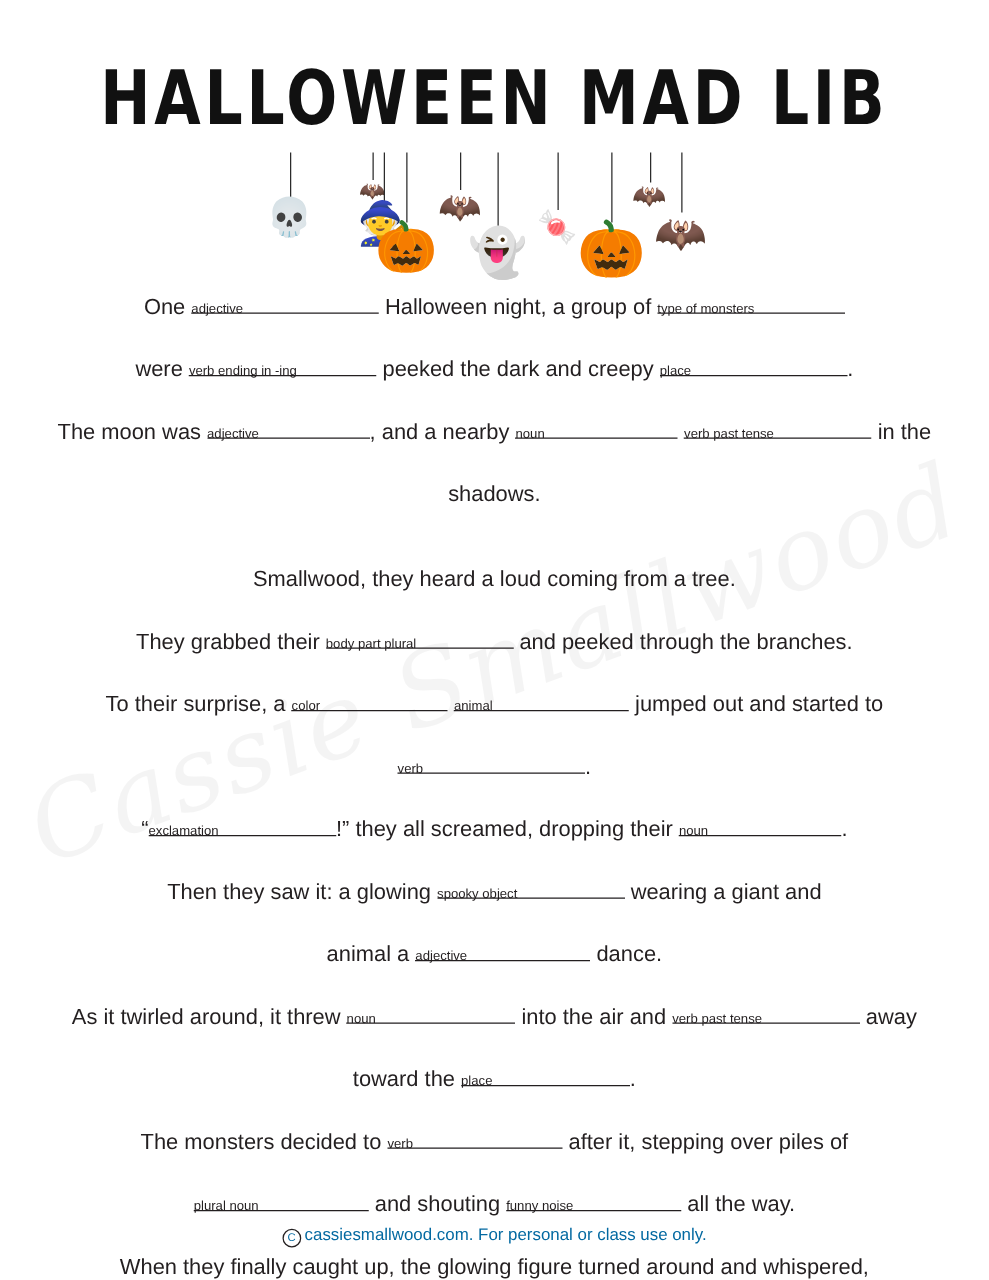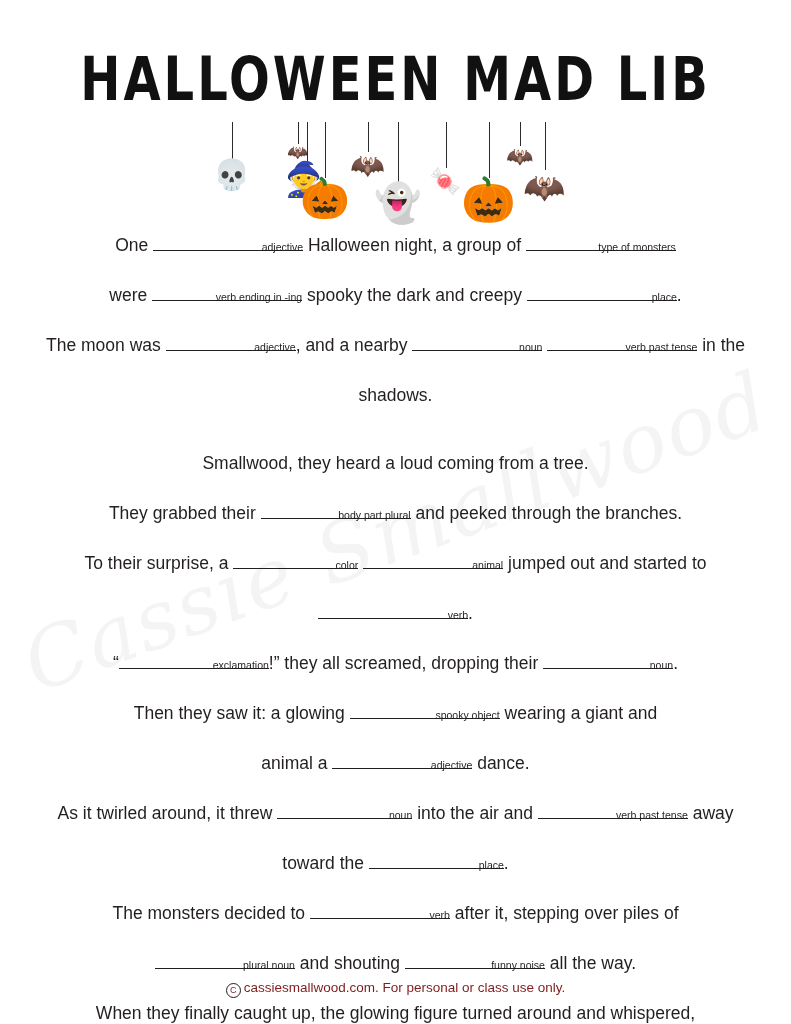--- a/index.html
+++ b/index.html
@@ -82,21 +82,21 @@
     font-size: 17.5px;
     line-height: 46px;
     color: #231f20;
   }
   .story p {
     margin: 0 0 4px 0;
   }
   .blank {
     display: inline-block;
     position: relative;
-    text-align: right;
+    text-align: left;
     vertical-align: baseline;
   }
   .blank .line {
     display: inline-block;
     border-bottom: 1.4px solid #231f20;
     height: 17px;
   }
   .blank .cap {
     position: absolute;
     left: 0;
@@ -109,21 +109,21 @@
   }
 
   
   .footer {
     position: absolute;
     bottom: 26px;
     left: 0;
     right: 0;
     text-align: center;
     font-size: 13.5px;
-    color: #7f1d1d;
+    color: #0369a1;
   }
   .copy-ico {
     display: inline-block;
     width: 13px;
     height: 13px;
     border: 1px solid #231f20;
     border-radius: 50%;
     font-size: 9px;
     line-height: 12px;
     text-align: center;
@@ -160,21 +160,21 @@
       <div class="hang" style="left: 520px; height: 24px;"></div>
       <div class="charm" style="left: 520px; top: 24px; font-size: 22px;">🦇</div>
       <div class="hang" style="left: 489px; height: 56px;"></div>
       <div class="charm" style="left: 489px; top: 56px; font-size: 44px;">🎃</div>
       <div class="hang" style="left: 545px; height: 48px;"></div>
       <div class="charm" style="left: 545px; top: 48px; font-size: 34px;">🦇</div>
     </div>
 
   <div class="story" id="story">
       <p><span>One </span><span class="blank" style="width: 150px;"><span class="line" style="width: 150px;"></span><span class="cap">adjective</span></span><span> Halloween night, a group of </span><span class="blank" style="width: 150px;"><span class="line" style="width: 150px;"></span><span class="cap">type of monsters</span></span></p>
-      <p><span>were </span><span class="blank" style="width: 150px;"><span class="line" style="width: 150px;"></span><span class="cap">verb ending in -ing</span></span><span> spooky the dark and creepy </span><span class="blank" style="width: 150px;"><span class="line" style="width: 150px;"></span><span class="cap">place</span></span><span>.</span></p>
+      <p><span>were </span><span class="blank" style="width: 150px;"><span class="line" style="width: 150px;"></span><span class="cap">verb ending in -ing</span></span><span> peeked the dark and creepy </span><span class="blank" style="width: 150px;"><span class="line" style="width: 150px;"></span><span class="cap">place</span></span><span>.</span></p>
       <p><span>The moon was </span><span class="blank" style="width: 130px;"><span class="line" style="width: 130px;"></span><span class="cap">adjective</span></span><span>, and a nearby </span><span class="blank" style="width: 130px;"><span class="line" style="width: 130px;"></span><span class="cap">noun</span></span><span> </span><span class="blank" style="width: 150px;"><span class="line" style="width: 150px;"></span><span class="cap">verb past tense</span></span><span> in the</span></p>
       <p><span>shadows.</span></p>
       <p style="line-height: 14px;">&nbsp;</p>
       <p><span>Smallwood, they heard a loud </span><span> coming from a </span><span> tree.</span></p>
       <p><span>They grabbed their </span><span class="blank" style="width: 150px;"><span class="line" style="width: 150px;"></span><span class="cap">body part plural</span></span><span> and peeked through the branches.</span></p>
       <p><span>To their surprise, a </span><span class="blank" style="width: 125px;"><span class="line" style="width: 125px;"></span><span class="cap">color</span></span><span> </span><span class="blank" style="width: 140px;"><span class="line" style="width: 140px;"></span><span class="cap">animal</span></span><span> jumped out and started to</span></p>
       <p><span class="blank" style="width: 150px;"><span class="line" style="width: 150px;"></span><span class="cap">verb</span></span><span>.</span></p>
       <p><span>“</span><span class="blank" style="width: 150px;"><span class="line" style="width: 150px;"></span><span class="cap">exclamation</span></span><span>!” they all screamed, dropping their </span><span class="blank" style="width: 130px;"><span class="line" style="width: 130px;"></span><span class="cap">noun</span></span><span>.</span></p>
       <p><span>Then they saw it: a glowing </span><span class="blank" style="width: 150px;"><span class="line" style="width: 150px;"></span><span class="cap">spooky object</span></span><span> wearing a giant </span><span> and</span></p>
       <p><span>animal a </span><span class="blank" style="width: 140px;"><span class="line" style="width: 140px;"></span><span class="cap">adjective</span></span><span> dance.</span></p>

